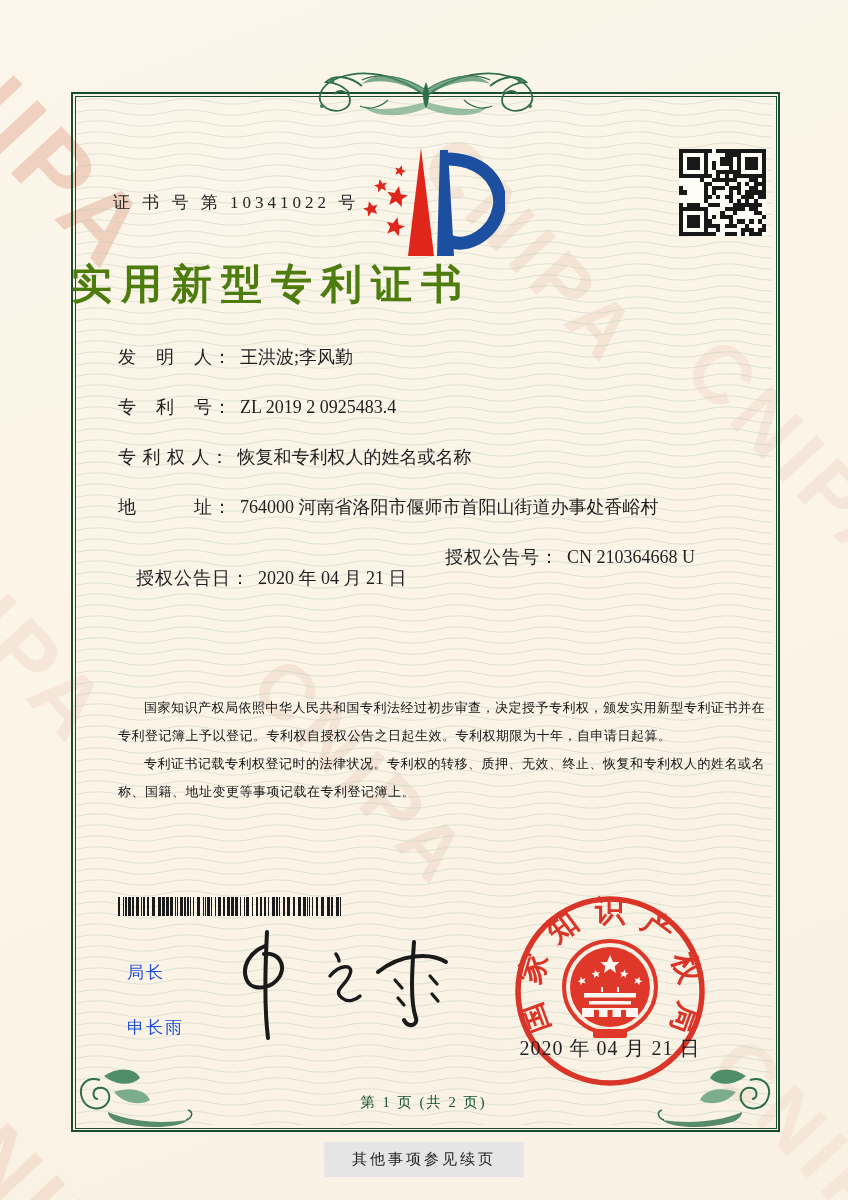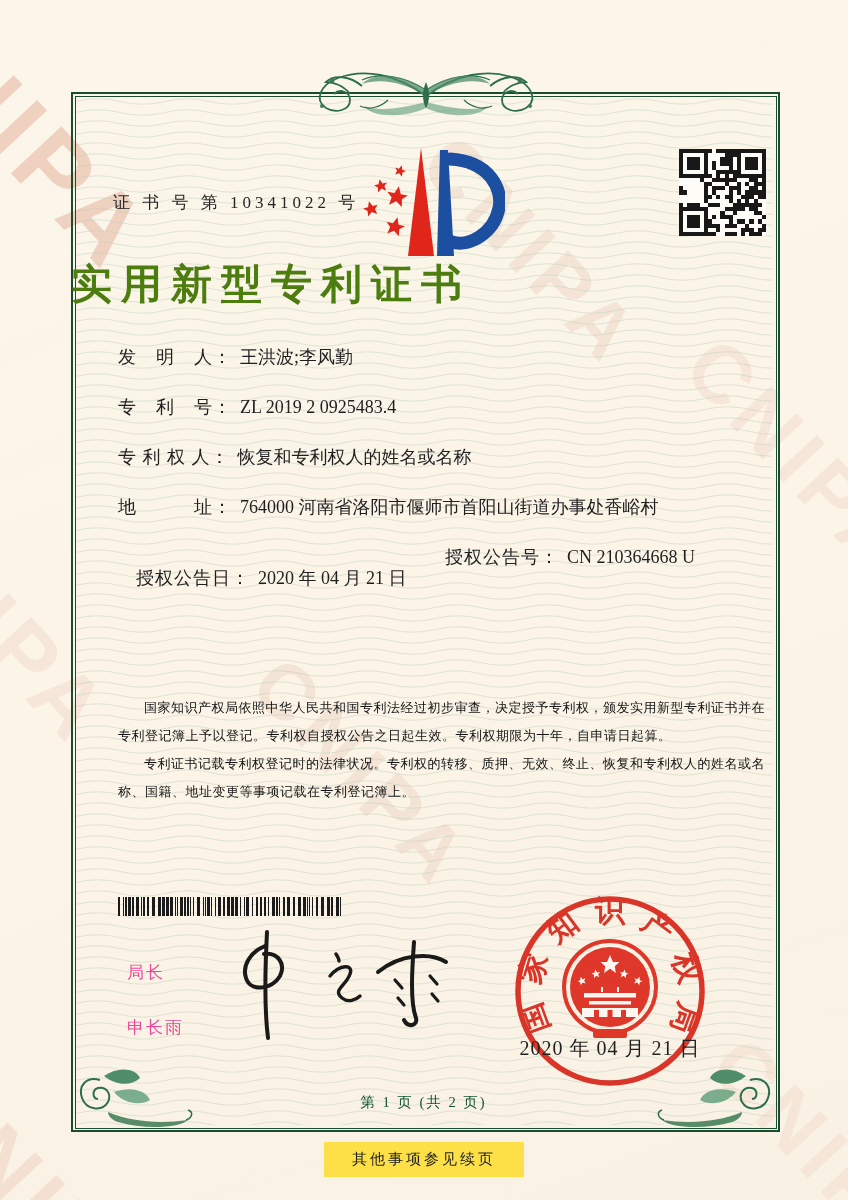--- a/index.html
+++ b/index.html
@@ -34,28 +34,28 @@
   .frow .lab{letter-spacing:1px;}
   .frow .val{margin-left:8px;}
   .pair2{position:absolute;left:327px;top:0;}
   
   .bodytext{left:118px;top:694px;width:650px;font-size:13px;line-height:28px;
             color:#141414;letter-spacing:.5px;}
   .bodytext p{margin:0;text-indent:2em;}
   
   .barcode{left:118px;top:897px;}
   .bureau{left:127px;top:961px;font-family:"Liberation Sans","DejaVu Sans",sans-serif;
-          font-size:17px;color:#ec4899;letter-spacing:2px;}
+          font-size:17px;color:#1d4ed8;letter-spacing:2px;}
   .bureau .name{margin-top:32px;}
   .signature{left:218px;top:926px;}
   .seal{left:512px;top:893px;}
   .pagenum{left:71px;top:1093px;width:705px;text-align:center;font-size:14.5px;
            letter-spacing:2px;color:#14532d;}
   .contnote{left:0;top:1142px;width:848px;text-align:center;}
-  .contnote span{display:inline-block;background:#fde047;padding:8px 28px;font-size:15px;
+  .contnote span{display:inline-block;background:#e5e5e5;padding:8px 28px;font-size:15px;
                  letter-spacing:3px;color:#1e1e1e;}
   .orn{pointer-events:none;}
 </style>
 </head>
 <body>
 
 <span class="wm wm1">CNIPA</span>
 <span class="wm wm2">CNIPA</span>
 <span class="wm wm3">CNIPA</span>
 <span class="wm wm4">CNIPA</span>

